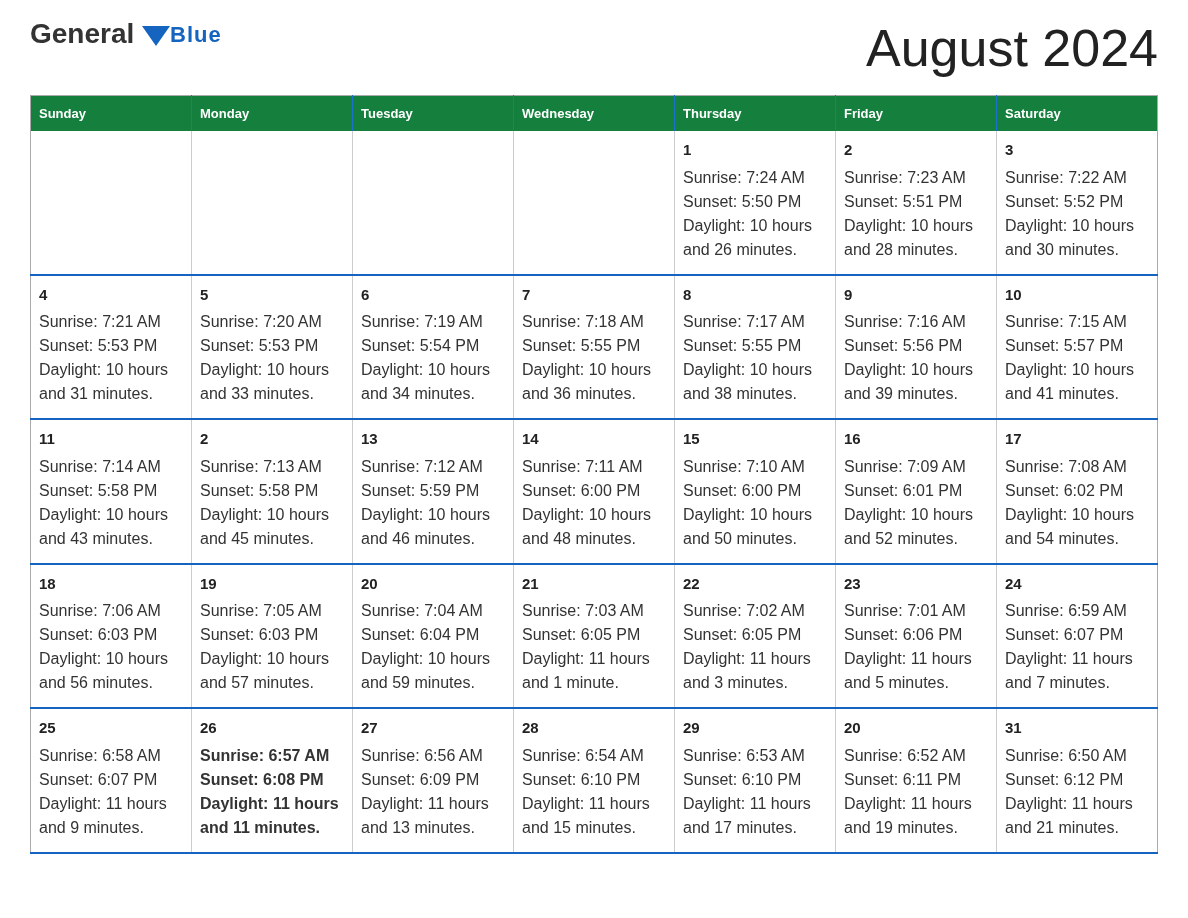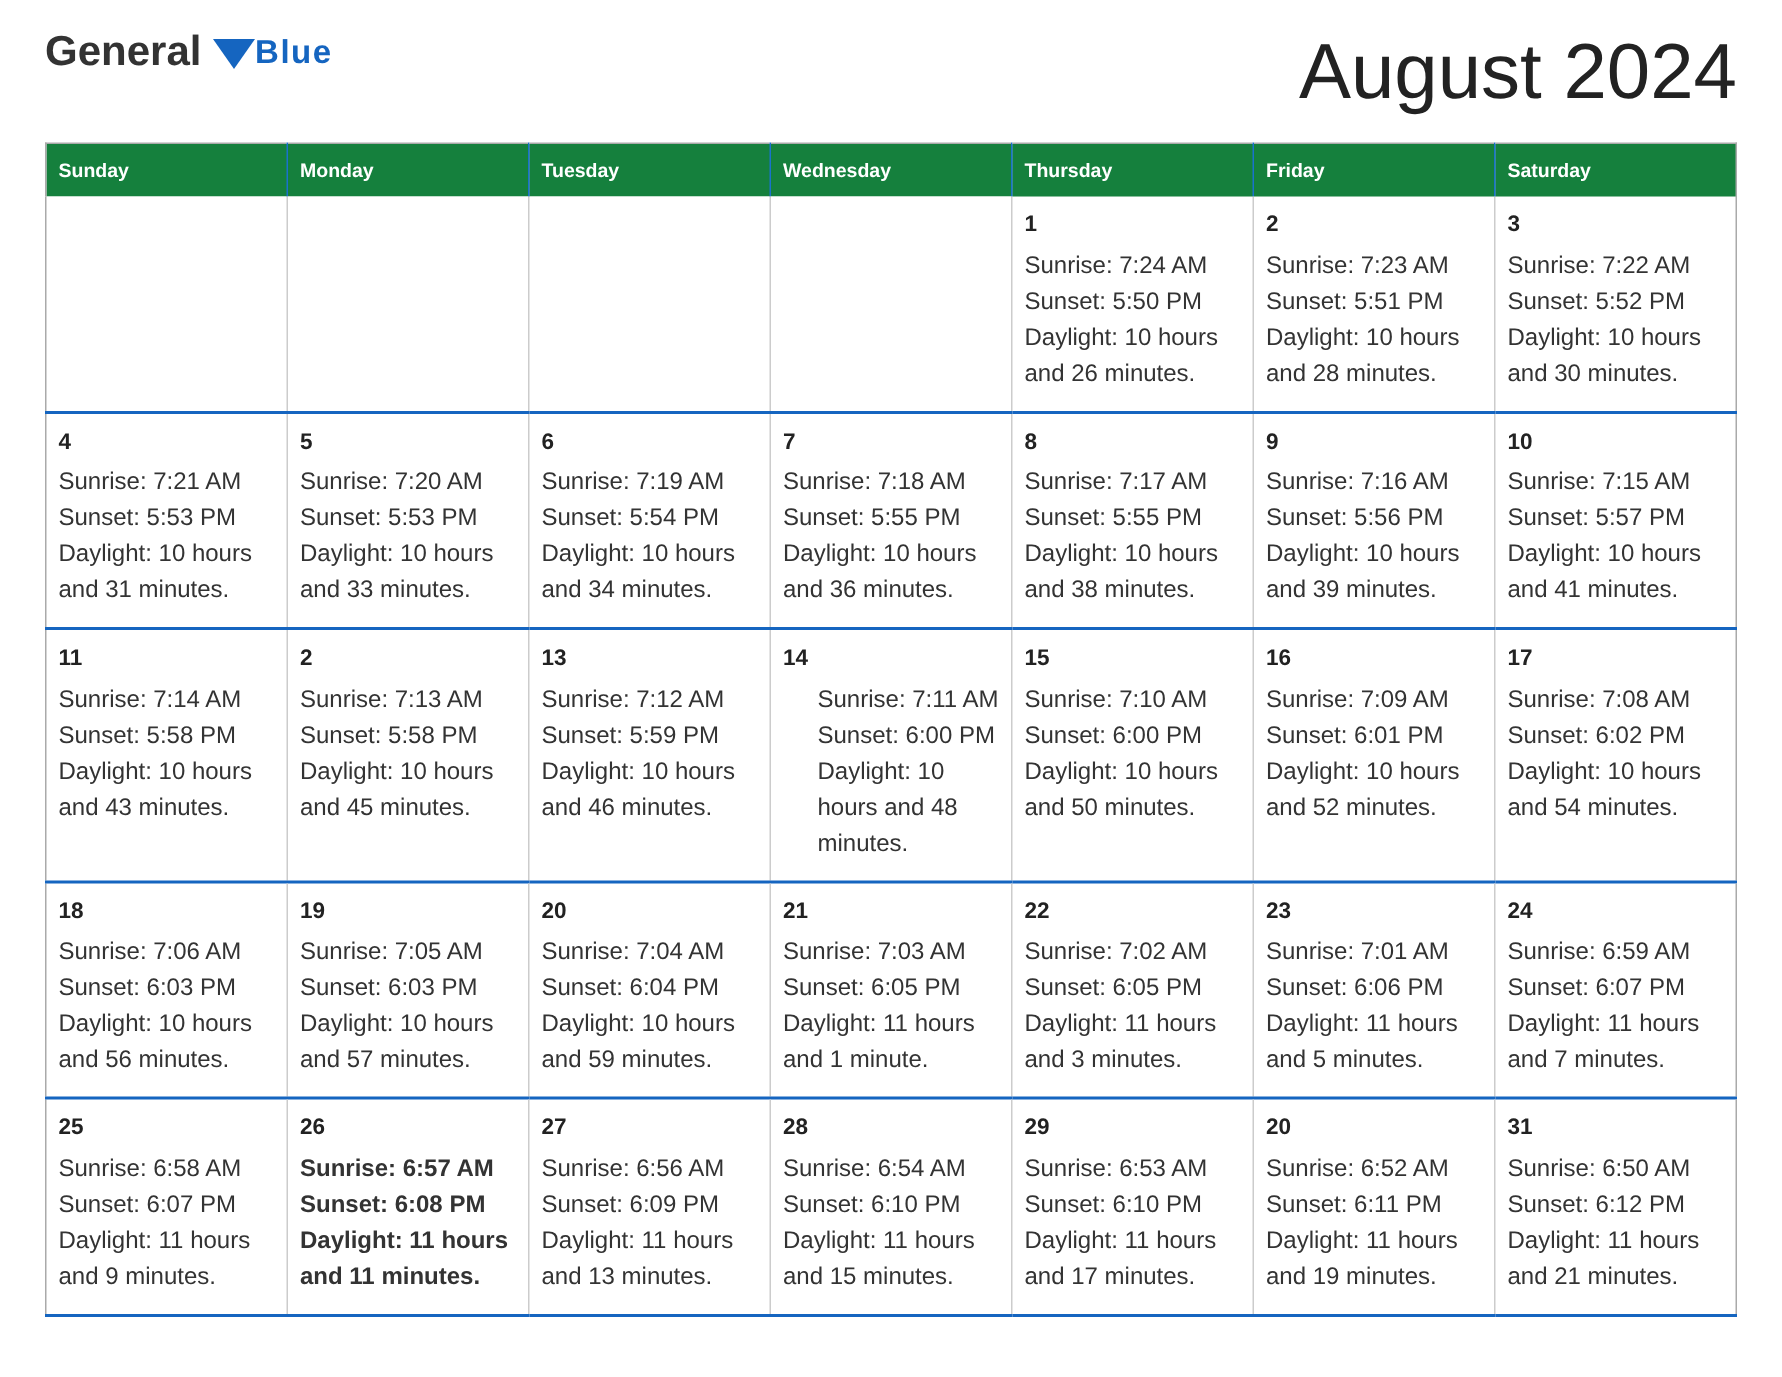--- a/index.html
+++ b/index.html
@@ -206,21 +206,21 @@
 Daylight: 10 hours and 45 minutes.</div>
         </td>
         <td>
           <span class="day-number">13</span>
           <div class="day-info" style="white-space: pre-line;">Sunrise: 7:12 AM
 Sunset: 5:59 PM
 Daylight: 10 hours and 46 minutes.</div>
         </td>
         <td>
           <span class="day-number">14</span>
-          <div class="day-info" style="white-space: pre-line; margin-left: 23px;">Sunrise: 7:11 AM
+          <div class="day-info" style="white-space: pre-line;">Sunrise: 7:11 AM
 Sunset: 6:00 PM
 Daylight: 10 hours and 48 minutes.</div>
         </td>
         <td>
           <span class="day-number">15</span>
           <div class="day-info" style="white-space: pre-line;">Sunrise: 7:10 AM
 Sunset: 6:00 PM
 Daylight: 10 hours and 50 minutes.</div>
         </td>
         <td>

